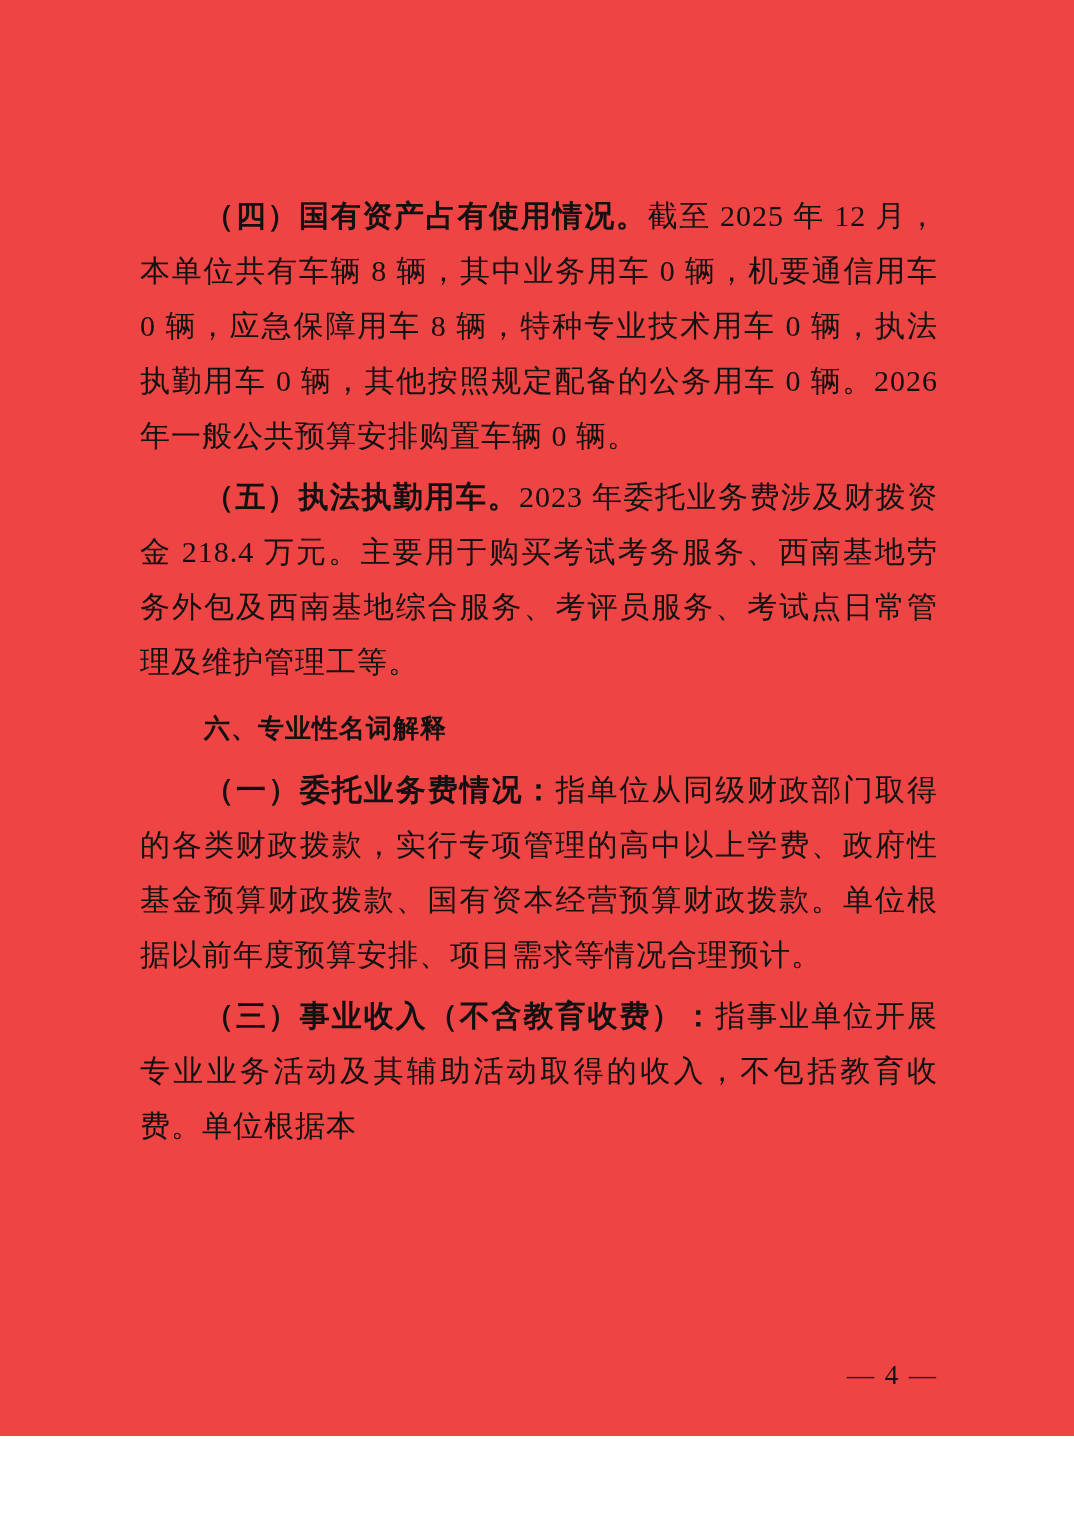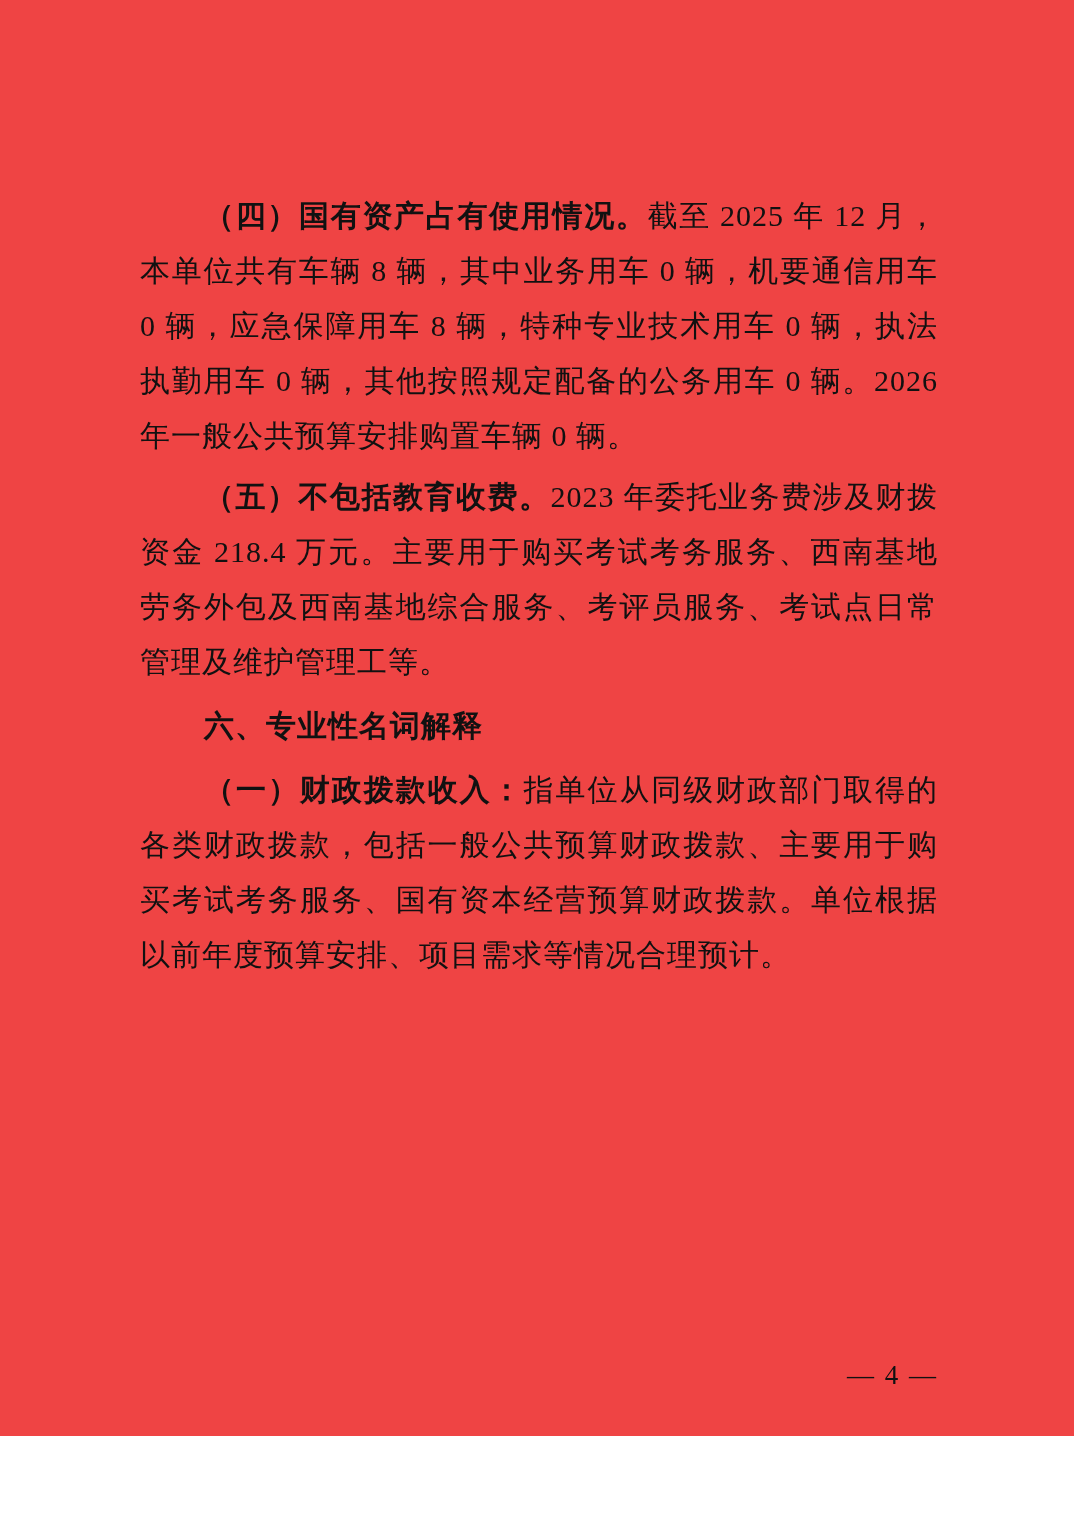--- a/index.html
+++ b/index.html
@@ -33,26 +33,26 @@
     font-family: "Liberation Serif", serif;
   }
   .para:first-child {
     margin-top: 0;
   }
   .para .lead {
     font-weight: 700;
   }
   .section-heading {
     margin: 12px 0 0 0;
-    font-size: 30px;
+    font-size: 26px;
     line-height: 55px;
     letter-spacing: 1px;
     text-indent: 64px;
     font-weight: 700;
-    font-family: Liberation Mono, monospace;
+    font-family: Liberation Serif, serif;
   }
   .footer-pagenum {
     position: absolute;
     top: 1360px;
     right: 136px;
     font-size: 27px;
     letter-spacing: 2px;
     font-family: "Liberation Serif", serif;
     color: #111111;
   }
@@ -61,27 +61,30 @@
 <body>
 
 <div class="page">
   <div class="content">
 
     <p class="para">
       <span class="lead">（四）国有资产占有使用情况。</span><span>截至 2025 年 12 月，本单位共有车辆 8 辆，其中业务用车 0 辆，机要通信用车 0 辆，应急保障用车 8 辆，特种专业技术用车 0 辆，执法执勤用车 0 辆，其他按照规定配备的公务用车 0 辆。2026 年一般公共预算安排购置车辆 0 辆。</span>
     </p>
 
     <p class="para">
-      <span class="lead">（五）不包括教育收费。</span><span>2023 年委托业务费涉及财拨资金 218.4 万元。主要用于购买考试考务服务、西南基地劳务外包及西南基地综合服务、考评员服务、考试点日常管理及维护管理工等。</span>
+      <span class="lead">（五）执法执勤用车。</span><span>2023 年委托业务费涉及财拨资金 218.4 万元。主要用于购买考试考务服务、西南基地劳务外包及西南基地综合服务、考评员服务、考试点日常管理及维护管理工等。</span>
     </p>
 
     <h2 class="section-heading">六、专业性名词解释</h2>
 
     <p class="para">
-      <span class="lead">（一）财政拨款收入：</span><span>指单位从同级财政部门取得的各类财政拨款，包括一般公共预算财政拨款、主要用于购买考试考务服务、国有资本经营预算财政拨款。单位根据以前年度预算安排、项目需求等情况合理预计。</span>
+      <span class="lead">（一）委托业务费情况：</span><span>指单位从同级财政部门取得的各类财政拨款，实行专项管理的高中以上学费、政府性基金预算财政拨款、国有资本经营预算财政拨款。单位根据以前年度预算安排、项目需求等情况合理预计。</span>
     </p>
 
 
+    <p class="para">
+      <span class="lead">（三）事业收入（不含教育收费）：</span><span>指事业单位开展专业业务活动及其辅助活动取得的收入，不包括教育收费。单位根据本</span>
+    </p>
 
   </div>
 
   <div class="footer-pagenum">— 4 —</div>
 </div>
 
 </body></html>

